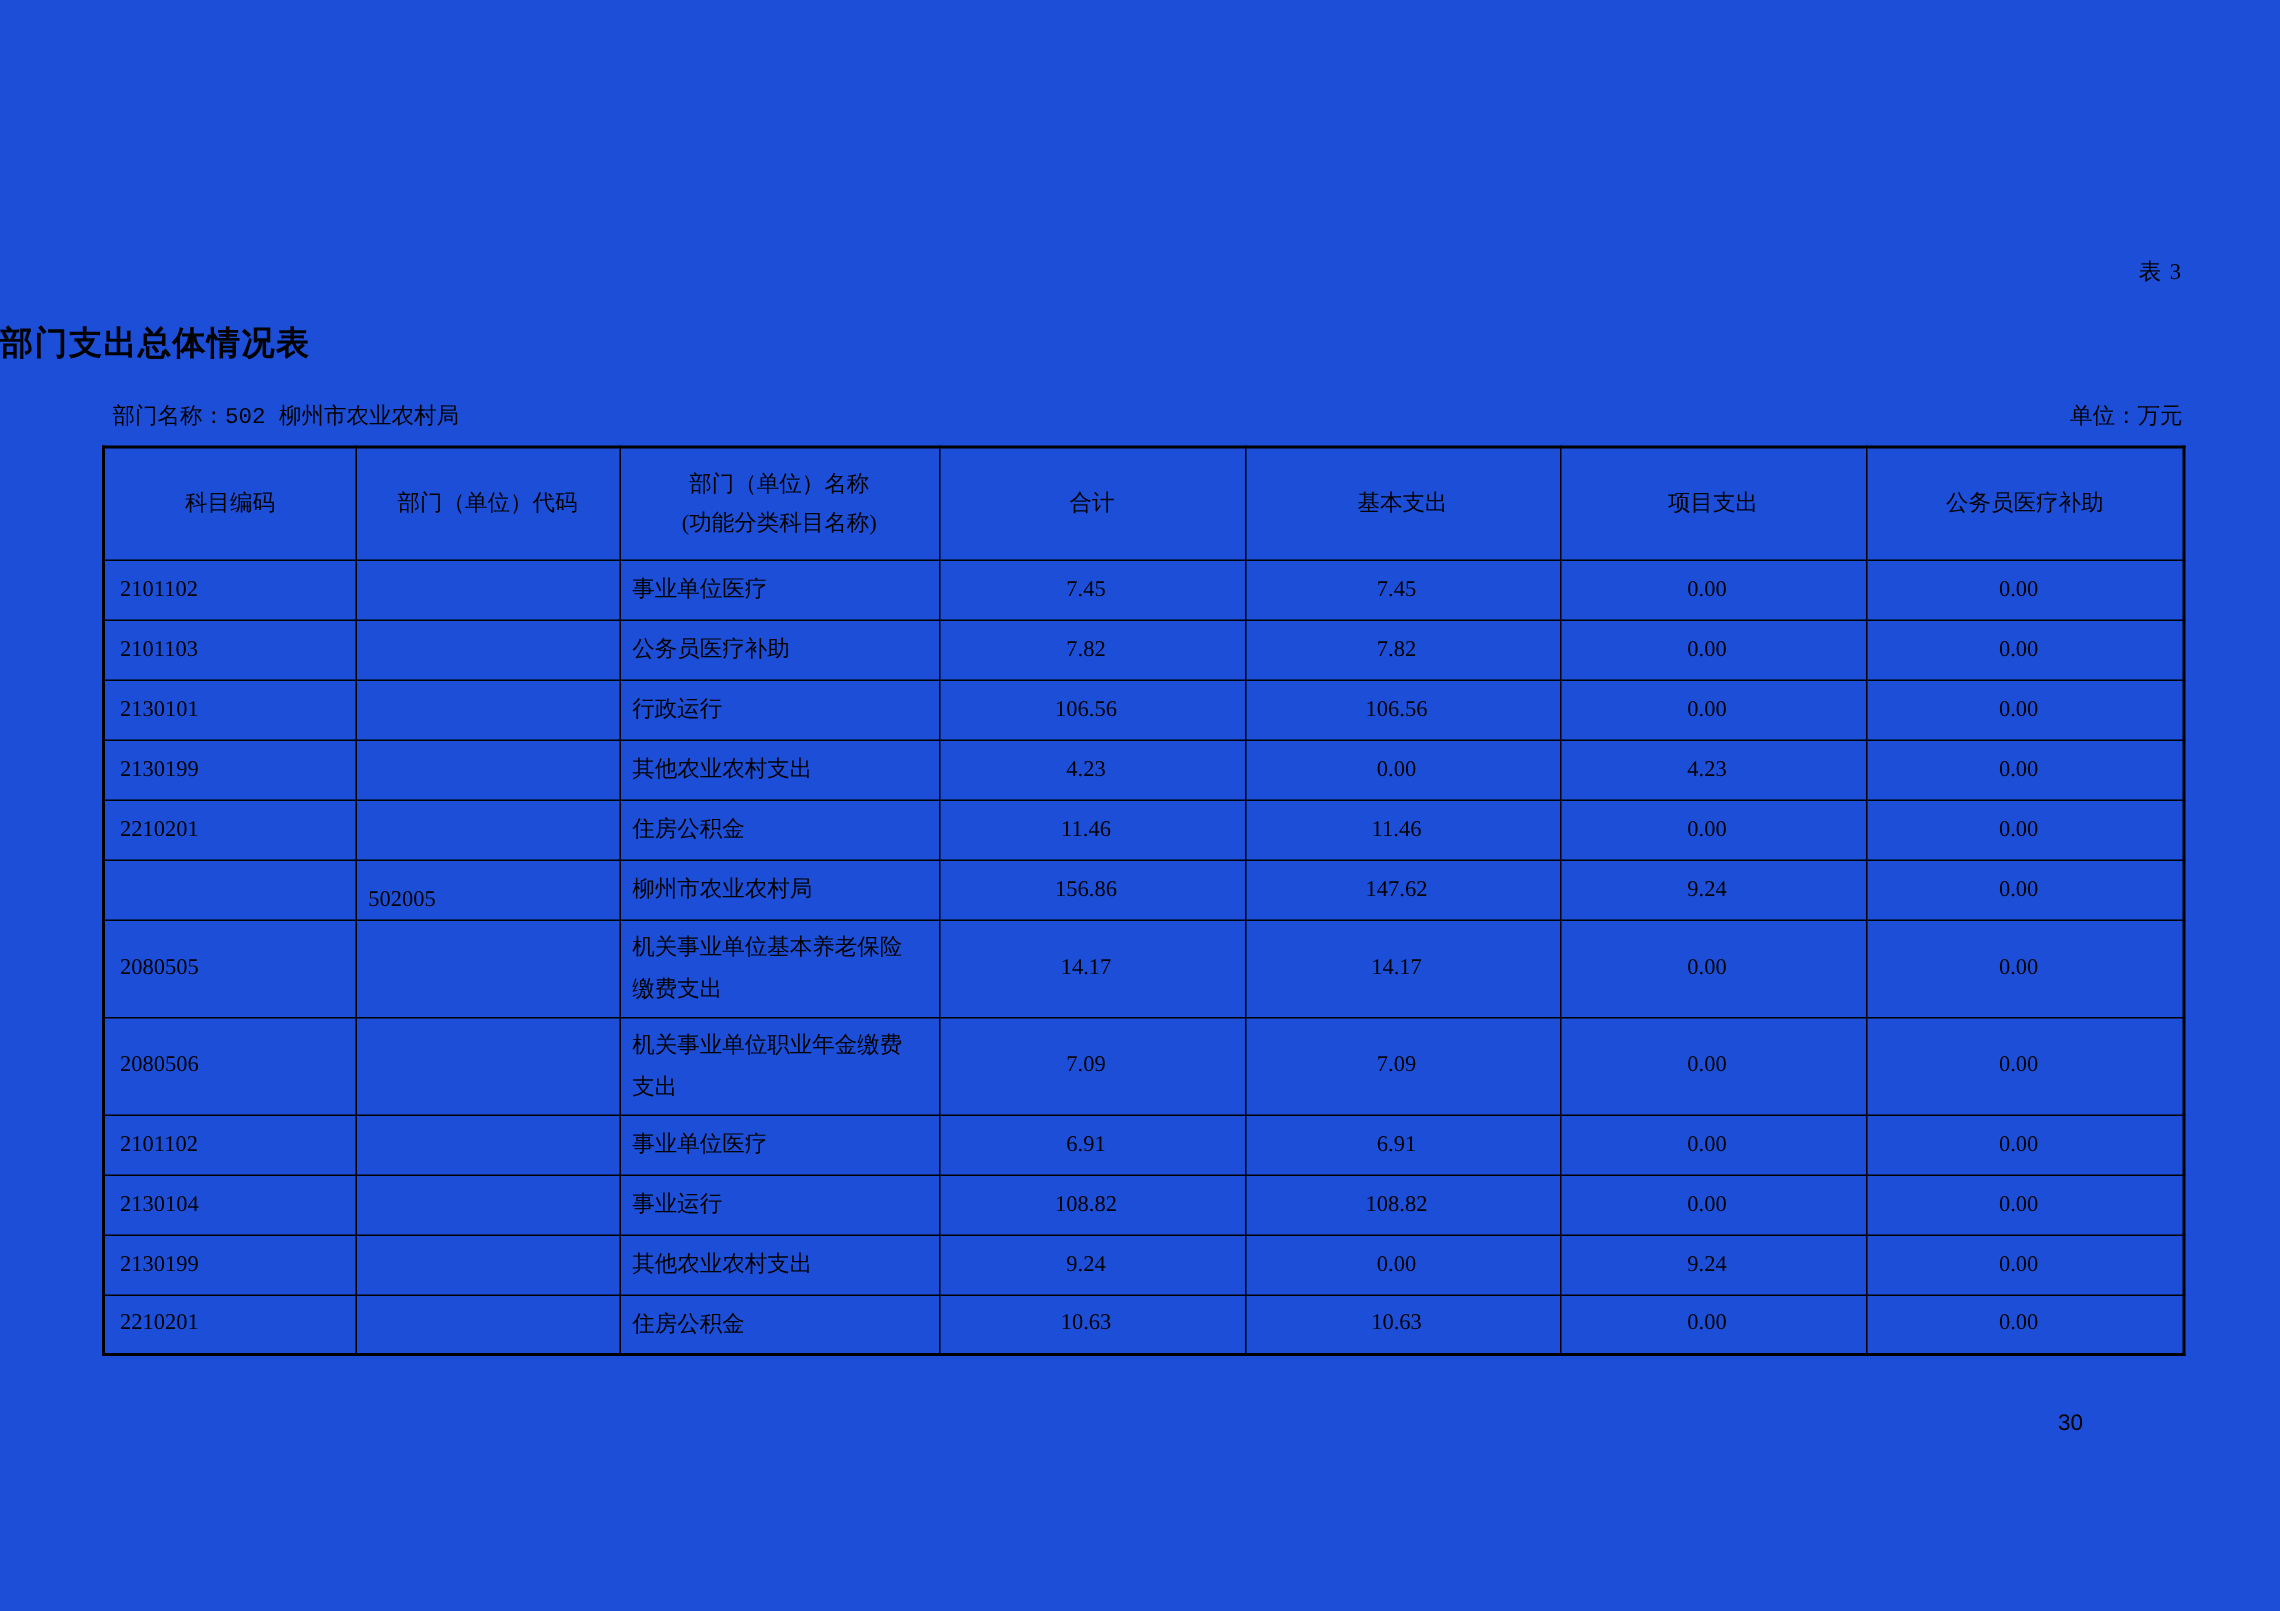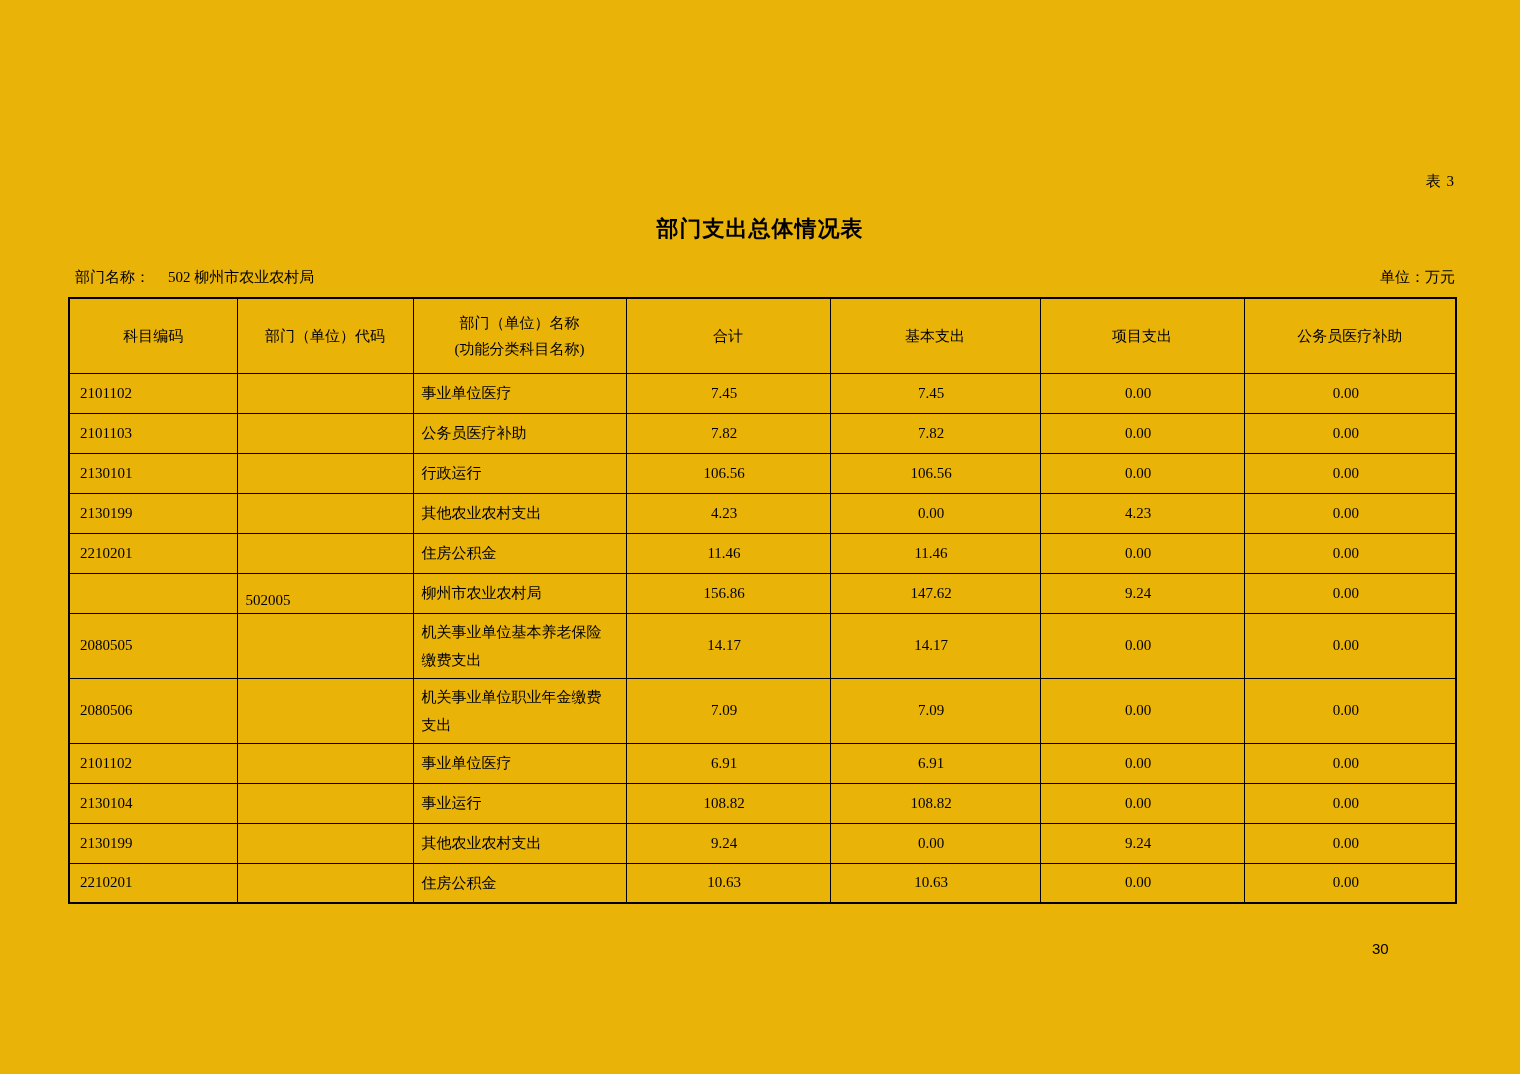--- a/index.html
+++ b/index.html
@@ -1,53 +1,52 @@
 <!DOCTYPE html>
 <html><head>
 <meta charset="utf-8">
 <style>
   html,body{margin:0;padding:0;background:#ffffff;}
   .page{
     position:relative;
     width:1520px;
     height:1074px;
-    background:#eab308;
+    background:#1d4ed8;
     color:#000;
     font-family:"Liberation Serif","DejaVu Serif",serif;
     overflow:hidden;
   }
   .table-tag{
     position:absolute;
     top:172px;
     left:68px;
     width:1387px;
     text-align:right;
     font-size:15px;
     letter-spacing:1px;
   }
   .doc-title{
     position:absolute;
     top:214px;
     left:0;
     width:1520px;
-    text-align:center;
     font-size:22px;
     font-weight:bold;
     letter-spacing:1px;
   }
   .meta-row{
     position:absolute;
     top:268px;
     left:75px;
     width:1380px;
     display:flex;
     justify-content:space-between;
     font-size:15px;
   }
-  .meta-left .meta-value{margin-left:18px;}
+  .meta-left .meta-value{margin-left:0;font-family:Liberation Mono, monospace;}
   .table-wrap{
     position:absolute;
     top:297px;
     left:68px;
   }
   table.main{
     border-collapse:collapse;
     table-layout:fixed;
     width:1387px;
     border:2px solid #000;

